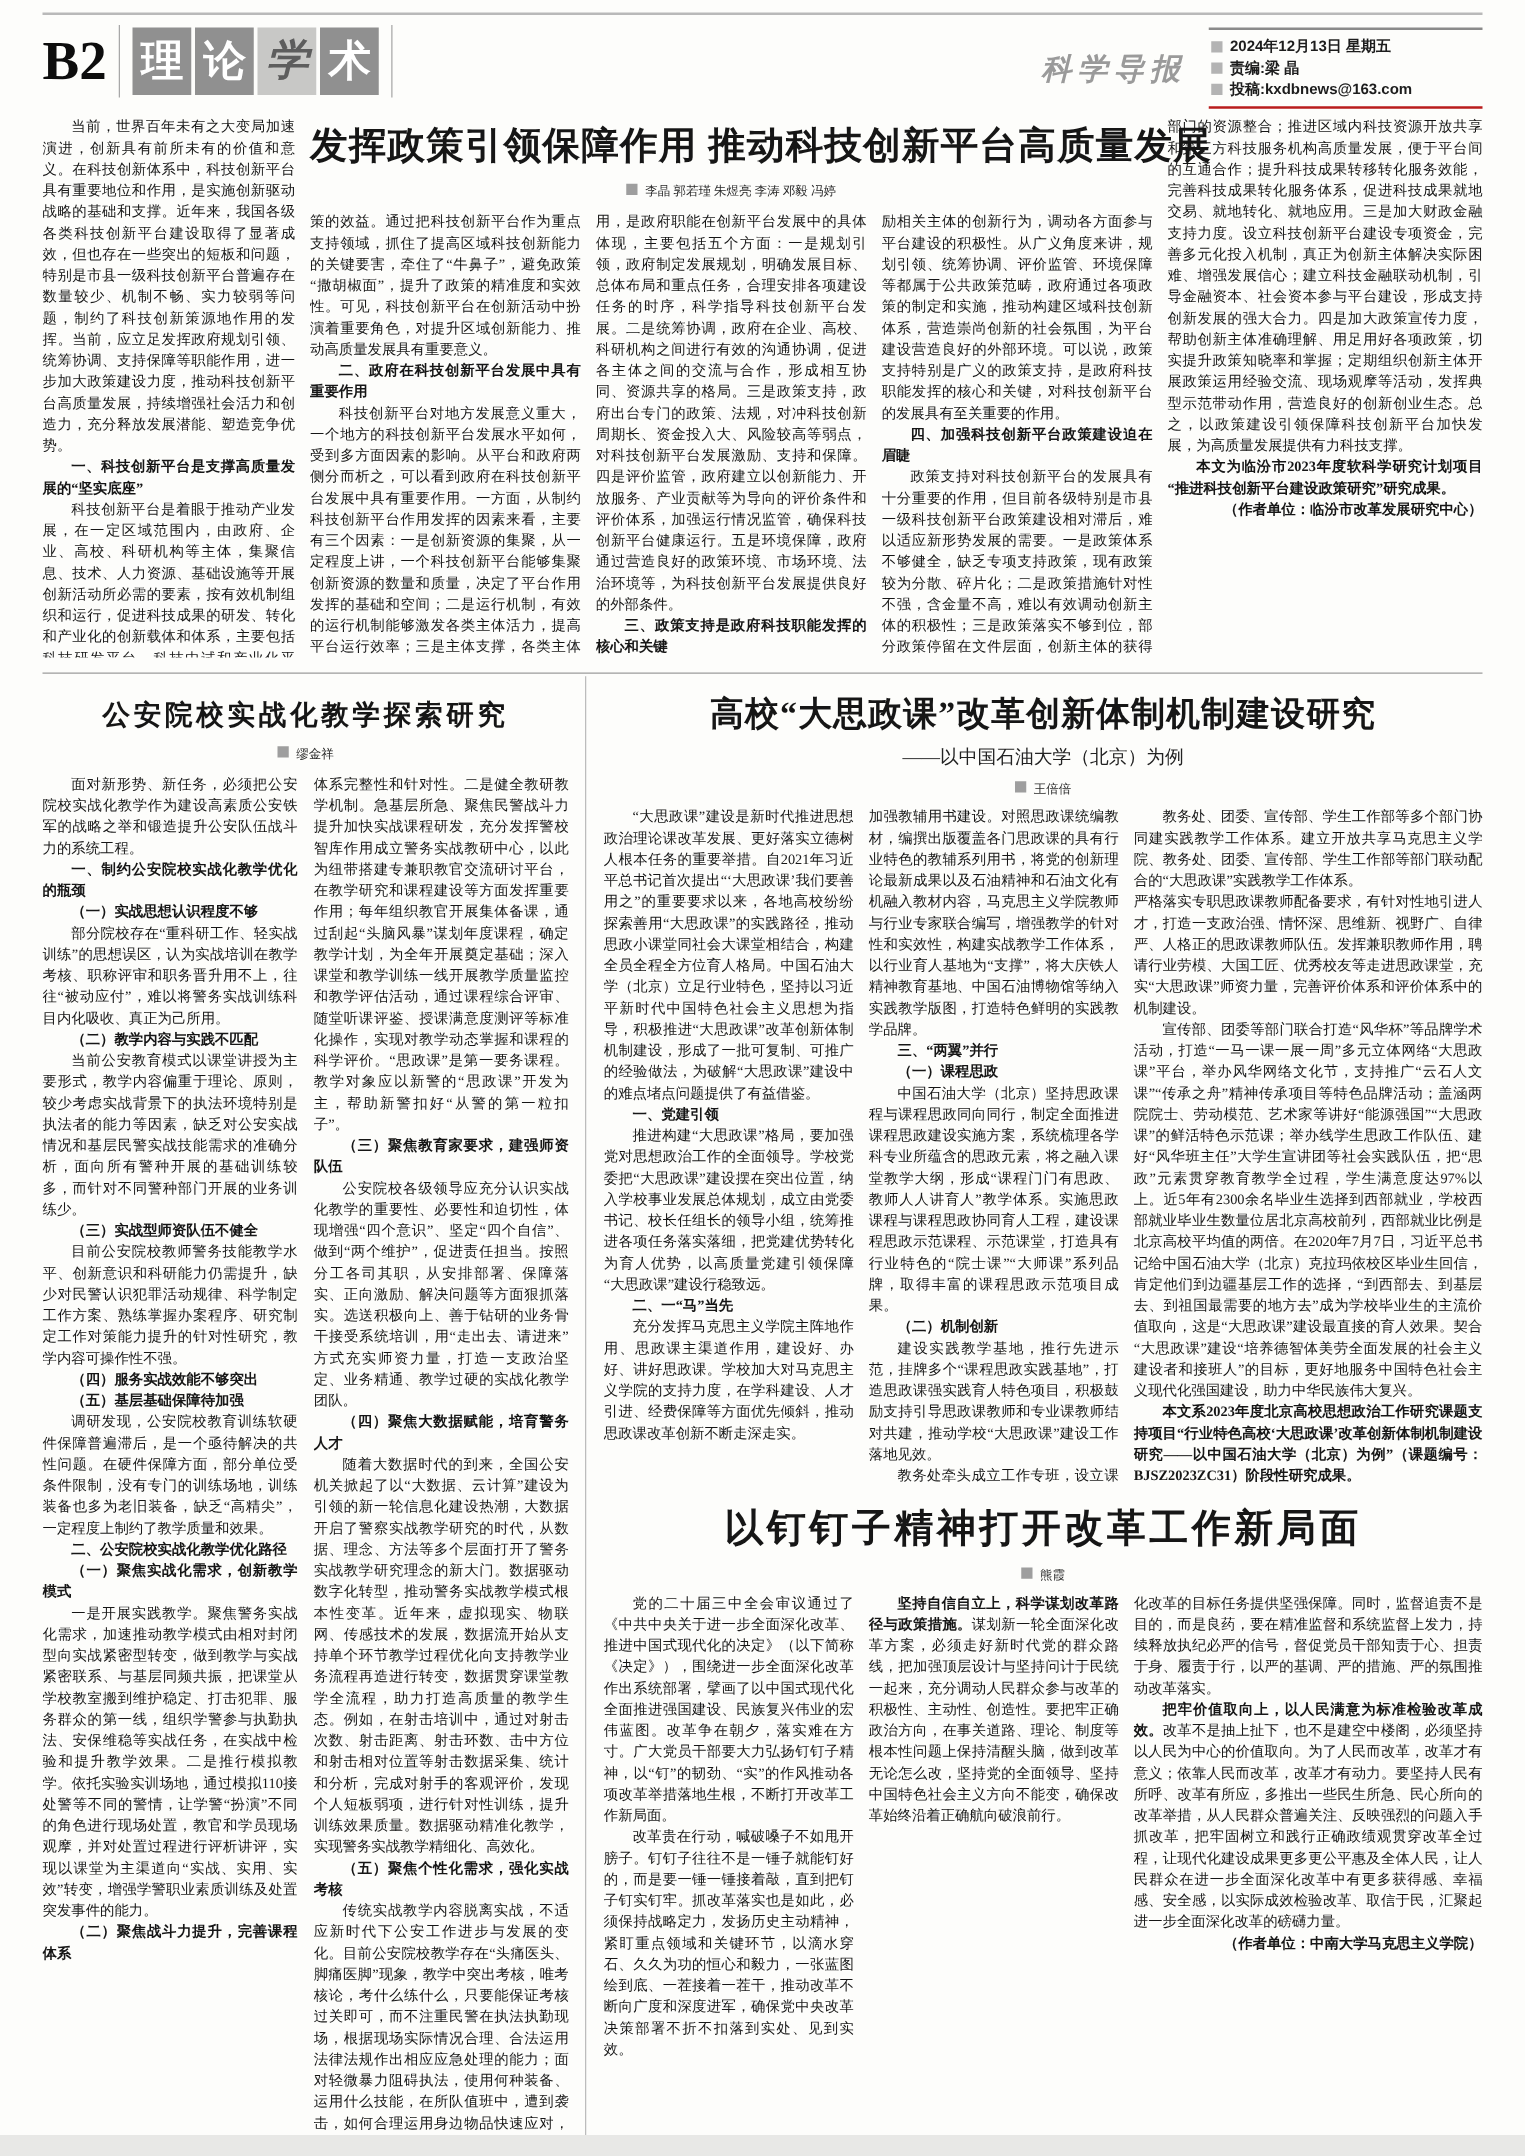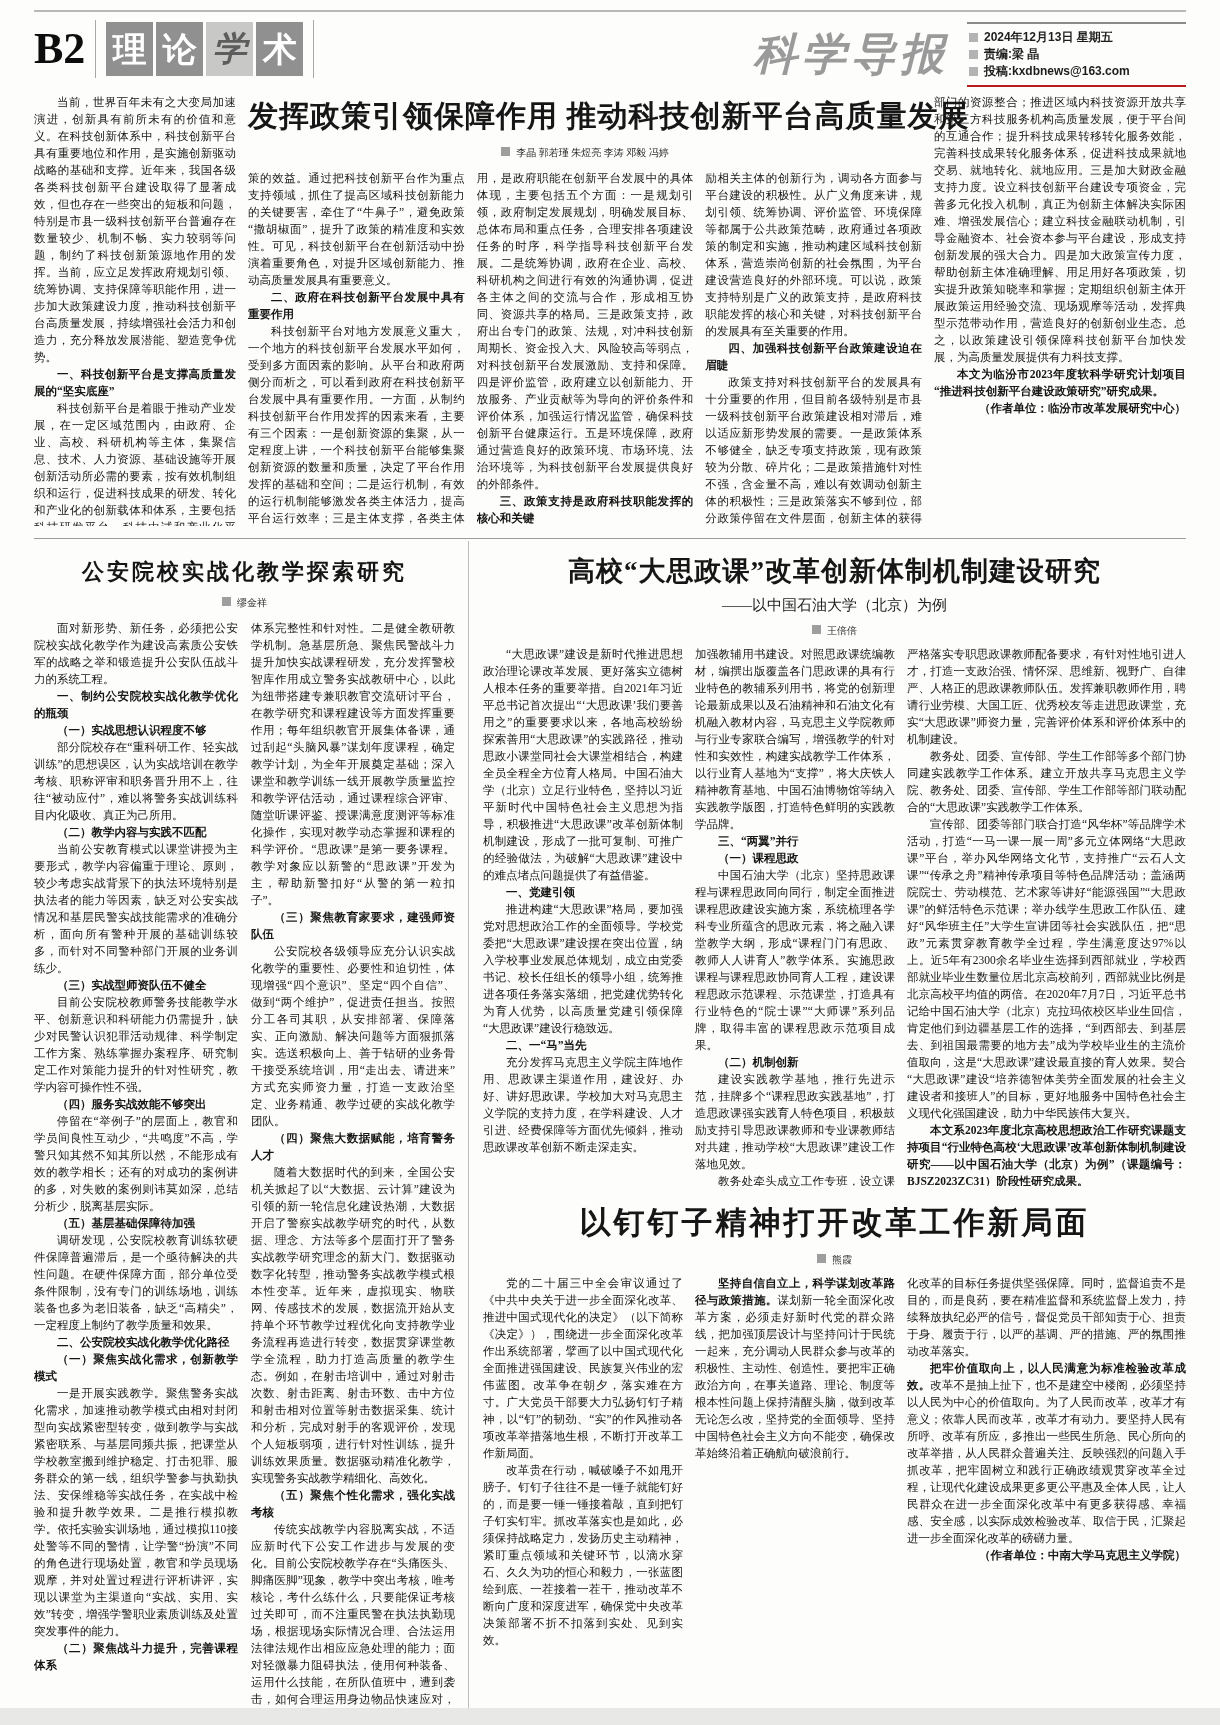--- a/index.html
+++ b/index.html
@@ -12,21 +12,21 @@
           border-top:2px solid #b9b9b9;padding-top:8px;height:66px;}
   .header-left{display:flex;align-items:center;gap:10px;}
   .edition{font-family:"Liberation Serif",serif;font-weight:bold;font-size:44px;line-height:52px;color:#0d0d0d;}
   .vline{width:1px;height:58px;background:#a8a8a8;}
   .tiles{display:flex;gap:3px;align-items:flex-end;}
   .tile{width:47px;height:54px;background:#909090;color:#fff;text-align:center;
         font-family:"Liberation Sans",sans-serif;font-weight:bold;font-size:34px;line-height:54px;}
   .tile.light{background:#c8c8c6;color:#5d5d5d;font-family:"Liberation Serif",serif;font-style:italic;}
   .header-right{display:flex;align-items:center;gap:18px;padding-top:2px;}
   .masthead{font-family:"Liberation Serif",serif;font-style:italic;font-weight:bold;
-            font-size:44px;color:#9a9a9a;letter-spacing:5px;}
+            font-size:24px;color:#9a9a9a;letter-spacing:5px;}
   .infobox{border-top:2px solid #8a8a8a;border-bottom:2px solid #b91c1c;
            padding:5px 2px;font-family:"Liberation Sans",sans-serif;font-size:12px;
            font-weight:bold;color:#1d1d1d;line-height:17px;min-width:215px;}
   .inforow{display:flex;align-items:center;gap:6px;white-space:nowrap;}
   .sq{width:9px;height:9px;background:#b3b3b3;flex:0 0 9px;}
 
   
   .col{font-size:11.5px;line-height:17px;text-align:justify;overflow:hidden;}
   .para{text-indent:2em;}
   .para.cont{text-indent:0;}
@@ -154,21 +154,20 @@
         <div class="col">
             <div class="para p">面对新形势、新任务，必须把公安院校实战化教学作为建设高素质公安铁军的战略之举和锻造提升公安队伍战斗力的系统工程。</div>
             <div class="para h">一、制约公安院校实战化教学优化的瓶颈</div>
             <div class="para hsub">（一）实战思想认识程度不够</div>
             <div class="para p">部分院校存在“重科研工作、轻实战训练”的思想误区，认为实战培训在教学考核、职称评审和职务晋升用不上，往往“被动应付”，难以将警务实战训练科目内化吸收、真正为己所用。</div>
             <div class="para hsub">（二）教学内容与实践不匹配</div>
             <div class="para p">当前公安教育模式以课堂讲授为主要形式，教学内容偏重于理论、原则，较少考虑实战背景下的执法环境特别是执法者的能力等因素，缺乏对公安实战情况和基层民警实战技能需求的准确分析，面向所有警种开展的基础训练较多，而针对不同警种部门开展的业务训练少。</div>
             <div class="para hsub">（三）实战型师资队伍不健全</div>
             <div class="para p">目前公安院校教师警务技能教学水平、创新意识和科研能力仍需提升，缺少对民警认识犯罪活动规律、科学制定工作方案、熟练掌握办案程序、研究制定工作对策能力提升的针对性研究，教学内容可操作性不强。</div>
             <div class="para hsub">（四）服务实战效能不够突出</div>
-            <div class="para p">停留在“举例子”的层面上，教官和学员间良性互动少，“共鸣度”不高，学警只知其然不知其所以然，不能形成有效的教学相长；还有的对成功的案例讲的多，对失败的案例则讳莫如深，总结分析少，脱离基层实际。</div>
             <div class="para hsub">（五）基层基础保障待加强</div>
             <div class="para p">调研发现，公安院校教育训练软硬件保障普遍滞后，是一个亟待解决的共性问题。在硬件保障方面，部分单位受条件限制，没有专门的训练场地，训练装备也多为老旧装备，缺乏“高精尖”，一定程度上制约了教学质量和效果。</div>
             <div class="para h">二、公安院校实战化教学优化路径</div>
             <div class="para hsub">（一）聚焦实战化需求，创新教学模式</div>
             <div class="para p">一是开展实践教学。聚焦警务实战化需求，加速推动教学模式由相对封闭型向实战紧密型转变，做到教学与实战紧密联系、与基层同频共振，把课堂从学校教室搬到维护稳定、打击犯罪、服务群众的第一线，组织学警参与执勤执法、安保维稳等实战任务，在实战中检验和提升教学效果。二是推行模拟教学。依托实验实训场地，通过模拟110接处警等不同的警情，让学警“扮演”不同的角色进行现场处置，教官和学员现场观摩，并对处置过程进行评析讲评，实现以课堂为主渠道向“实战、实用、实效”转变，增强学警职业素质训练及处置突发事件的能力。</div>
             <div class="para hsub">（二）聚焦战斗力提升，完善课程体系</div>
           </div>
         <div class="col">
             <div class="para cont">体系完整性和针对性。二是健全教研教学机制。急基层所急、聚焦民警战斗力提升加快实战课程研发，充分发挥警校智库作用成立警务实战教研中心，以此为纽带搭建专兼职教官交流研讨平台，在教学研究和课程建设等方面发挥重要作用；每年组织教官开展集体备课，通过刮起“头脑风暴”谋划年度课程，确定教学计划，为全年开展奠定基础；深入课堂和教学训练一线开展教学质量监控和教学评估活动，通过课程综合评审、随堂听课评鉴、授课满意度测评等标准化操作，实现对教学动态掌握和课程的科学评价。“思政课”是第一要务课程。教学对象应以新警的“思政课”开发为主，帮助新警扣好“从警的第一粒扣子”。</div>
             <div class="para hsub">（三）聚焦教育家要求，建强师资队伍</div>
@@ -199,22 +198,22 @@
         <div class="col scol">
             <div class="para cont">加强教辅用书建设。对照思政课统编教材，编撰出版覆盖各门思政课的具有行业特色的教辅系列用书，将党的创新理论最新成果以及石油精神和石油文化有机融入教材内容，马克思主义学院教师与行业专家联合编写，增强教学的针对性和实效性，构建实战教学工作体系，以行业育人基地为“支撑”，将大庆铁人精神教育基地、中国石油博物馆等纳入实践教学版图，打造特色鲜明的实践教学品牌。</div>
             <div class="para h">三、“两翼”并行</div>
             <div class="para hsub">（一）课程思政</div>
             <div class="para p">中国石油大学（北京）坚持思政课程与课程思政同向同行，制定全面推进课程思政建设实施方案，系统梳理各学科专业所蕴含的思政元素，将之融入课堂教学大纲，形成“课程门门有思政、教师人人讲育人”教学体系。实施思政课程与课程思政协同育人工程，建设课程思政示范课程、示范课堂，打造具有行业特色的“院士课”“大师课”系列品牌，取得丰富的课程思政示范项目成果。</div>
             <div class="para hsub">（二）机制创新</div>
             <div class="para p">建设实践教学基地，推行先进示范，挂牌多个“课程思政实践基地”，打造思政课强实践育人特色项目，积极鼓励支持引导思政课教师和专业课教师结对共建，推动学校“大思政课”建设工作落地见效。</div>
             <div class="para p">教务处牵头成立工作专班，设立课程思政教改项目，积极鼓励引导思政课教师和师生课程思政相关交流，提升学校思政课教师队伍的教学能力和育人水平，构建“大思政课”教学体系。</div>
           </div>
         <div class="col scol wide">
+            <div class="para p">教务处、团委、宣传部、学生工作部等多个部门协同建实践教学工作体系。建立开放共享马克思主义学院、教务处、团委、宣传部、学生工作部等部门联动配合的“大思政课”实践教学工作体系。</div>
             <div class="para cont">严格落实专职思政课教师配备要求，有针对性地引进人才，打造一支政治强、情怀深、思维新、视野广、自律严、人格正的思政课教师队伍。发挥兼职教师作用，聘请行业劳模、大国工匠、优秀校友等走进思政课堂，充实“大思政课”师资力量，完善评价体系和评价体系中的机制建设。</div>
-            <div class="para p">教务处、团委、宣传部、学生工作部等多个部门协同建实践教学工作体系。建立开放共享马克思主义学院、教务处、团委、宣传部、学生工作部等部门联动配合的“大思政课”实践教学工作体系。</div>
             <div class="para p">宣传部、团委等部门联合打造“风华杯”等品牌学术活动，打造“一马一课一展一周”多元立体网络“大思政课”平台，举办风华网络文化节，支持推广“云石人文课”“传承之舟”精神传承项目等特色品牌活动；盖涵两院院士、劳动模范、艺术家等讲好“能源强国”“大思政课”的鲜活特色示范课；举办线学生思政工作队伍、建好“风华班主任”大学生宣讲团等社会实践队伍，把“思政”元素贯穿教育教学全过程，学生满意度达97%以上。近5年有2300余名毕业生选择到西部就业，学校西部就业毕业生数量位居北京高校前列，西部就业比例是北京高校平均值的两倍。在2020年7月7日，习近平总书记给中国石油大学（北京）克拉玛依校区毕业生回信，肯定他们到边疆基层工作的选择，“到西部去、到基层去、到祖国最需要的地方去”成为学校毕业生的主流价值取向，这是“大思政课”建设最直接的育人效果。契合“大思政课”建设“培养德智体美劳全面发展的社会主义建设者和接班人”的目标，更好地服务中国特色社会主义现代化强国建设，助力中华民族伟大复兴。</div>
             <div class="para note">本文系2023年度北京高校思想政治工作研究课题支持项目“行业特色高校‘大思政课’改革创新体制机制建设研究——以中国石油大学（北京）为例”（课题编号：BJSZ2023ZC31）阶段性研究成果。</div>
           </div>
       </div>
 
       <div class="nail-head">
         <div class="nail-title">以钉钉子精神打开改革工作新局面</div>
         <div class="byline"><span class="bsq"></span><span>熊霞</span></div>
       </div>
       <div class="nail-cols">

